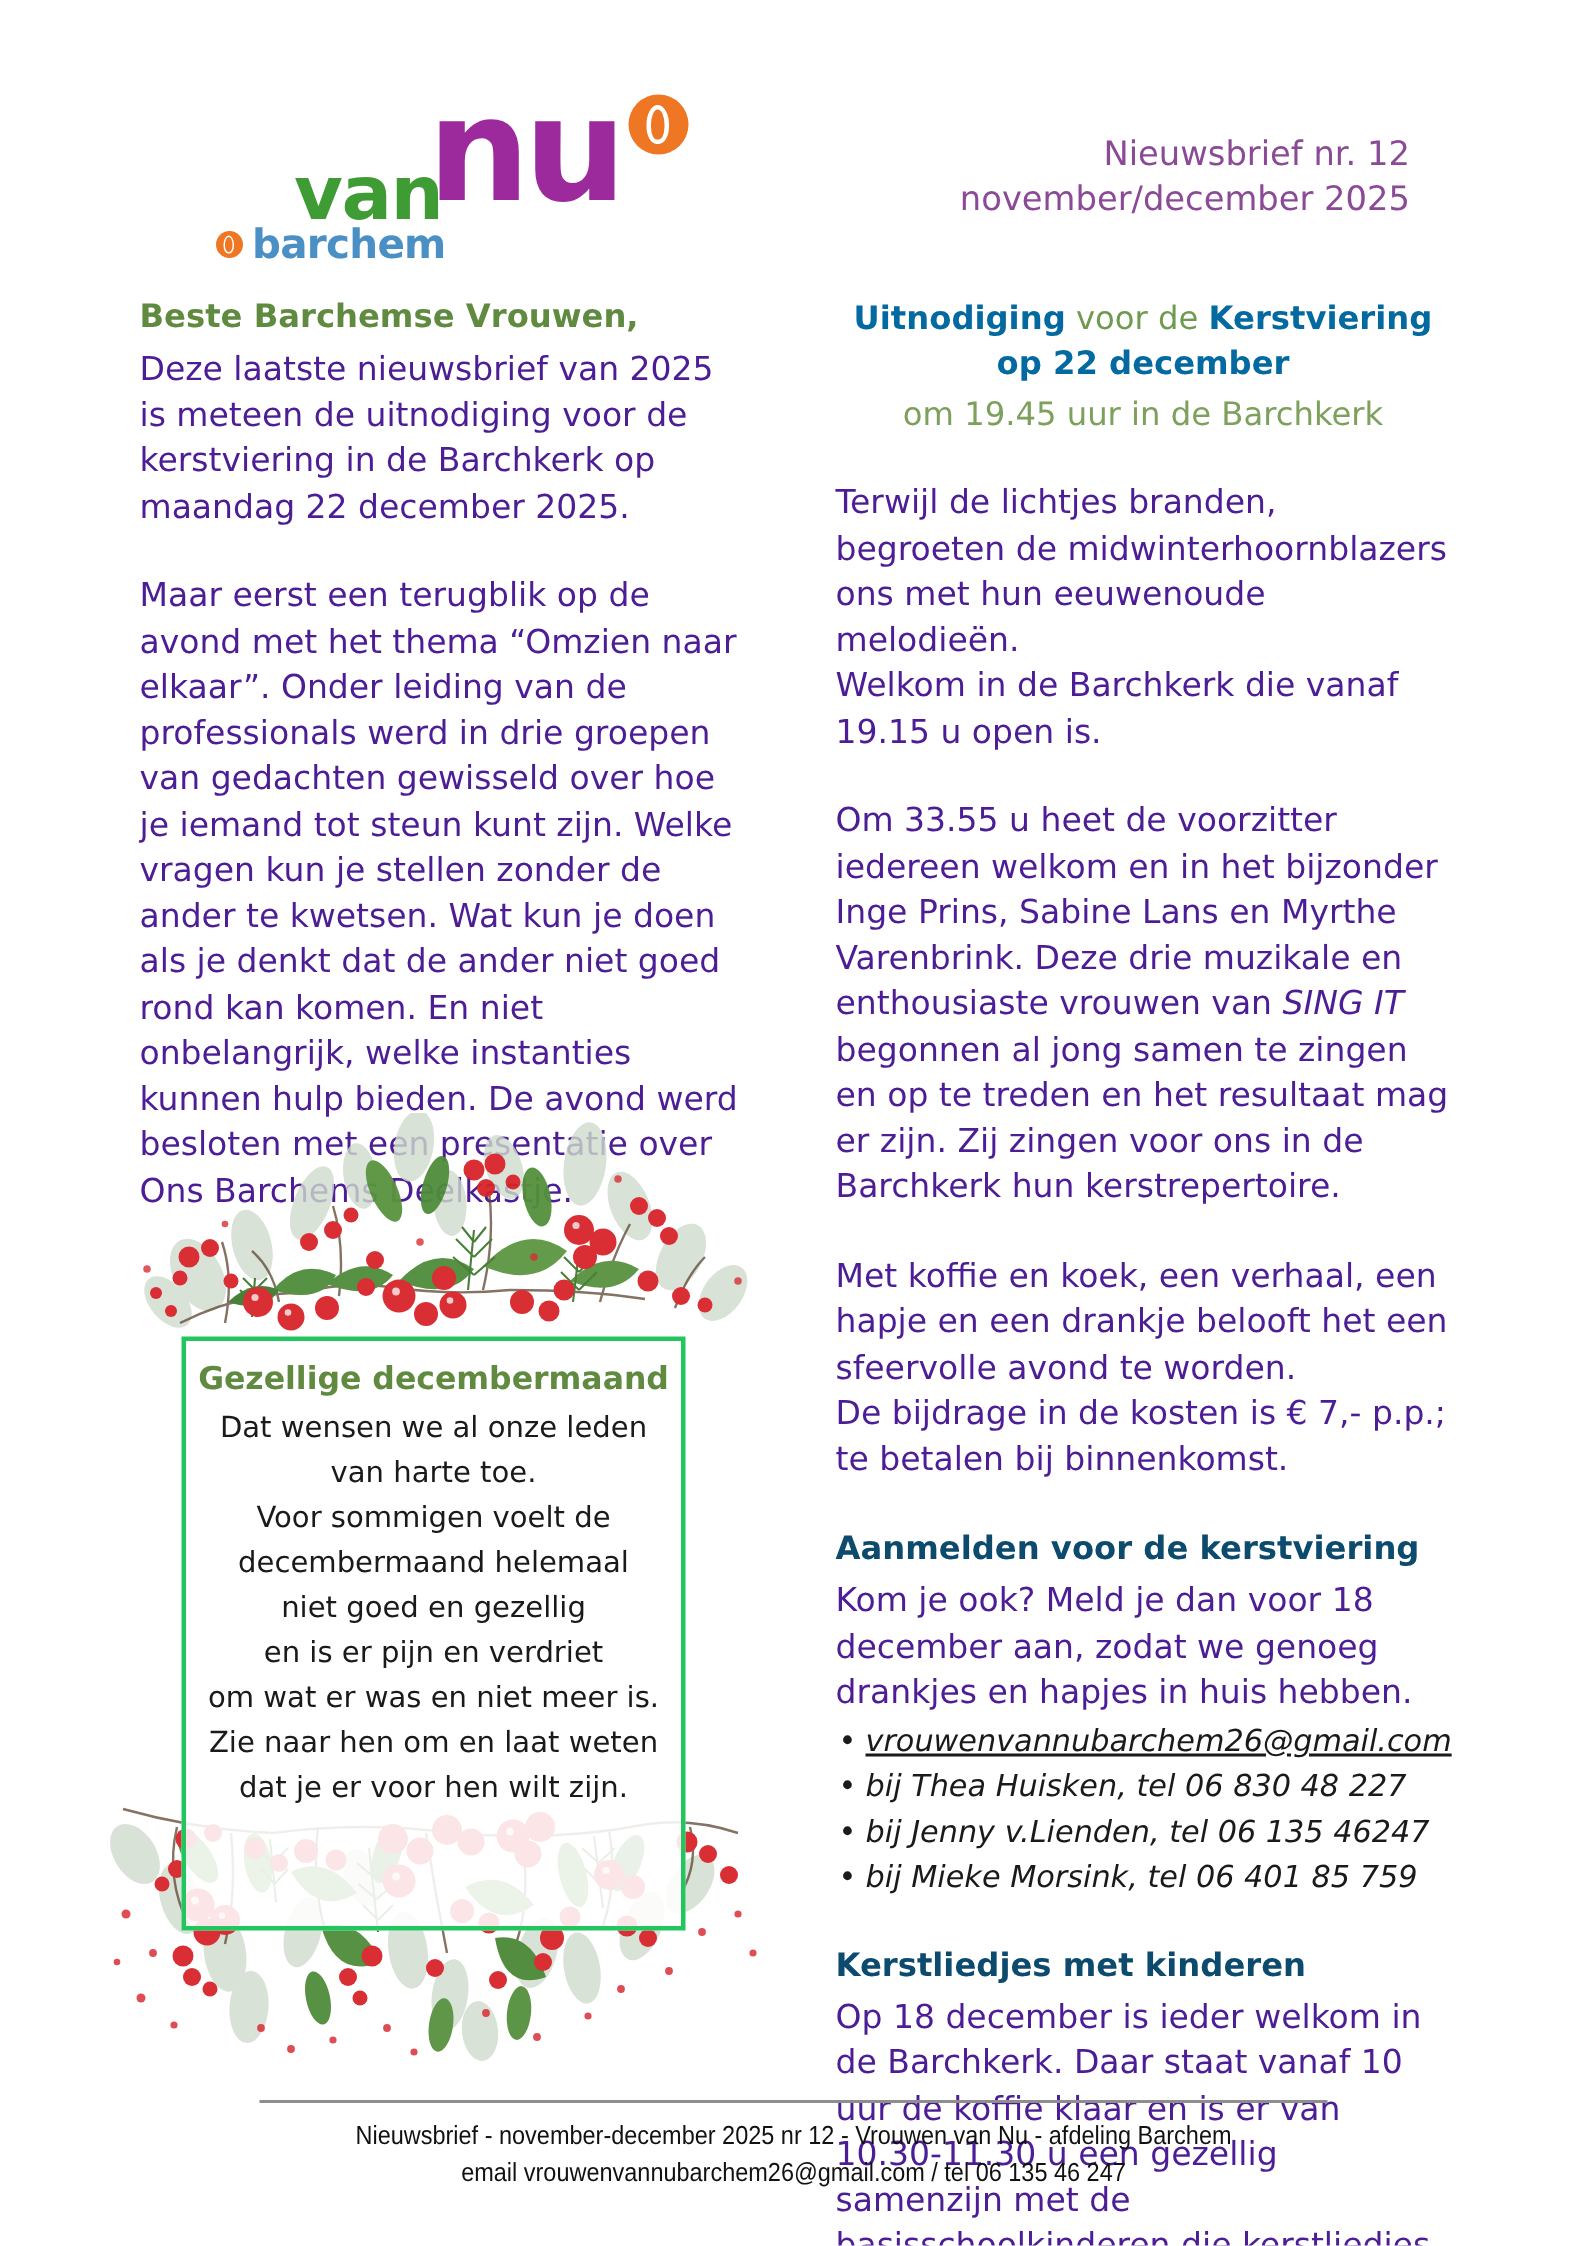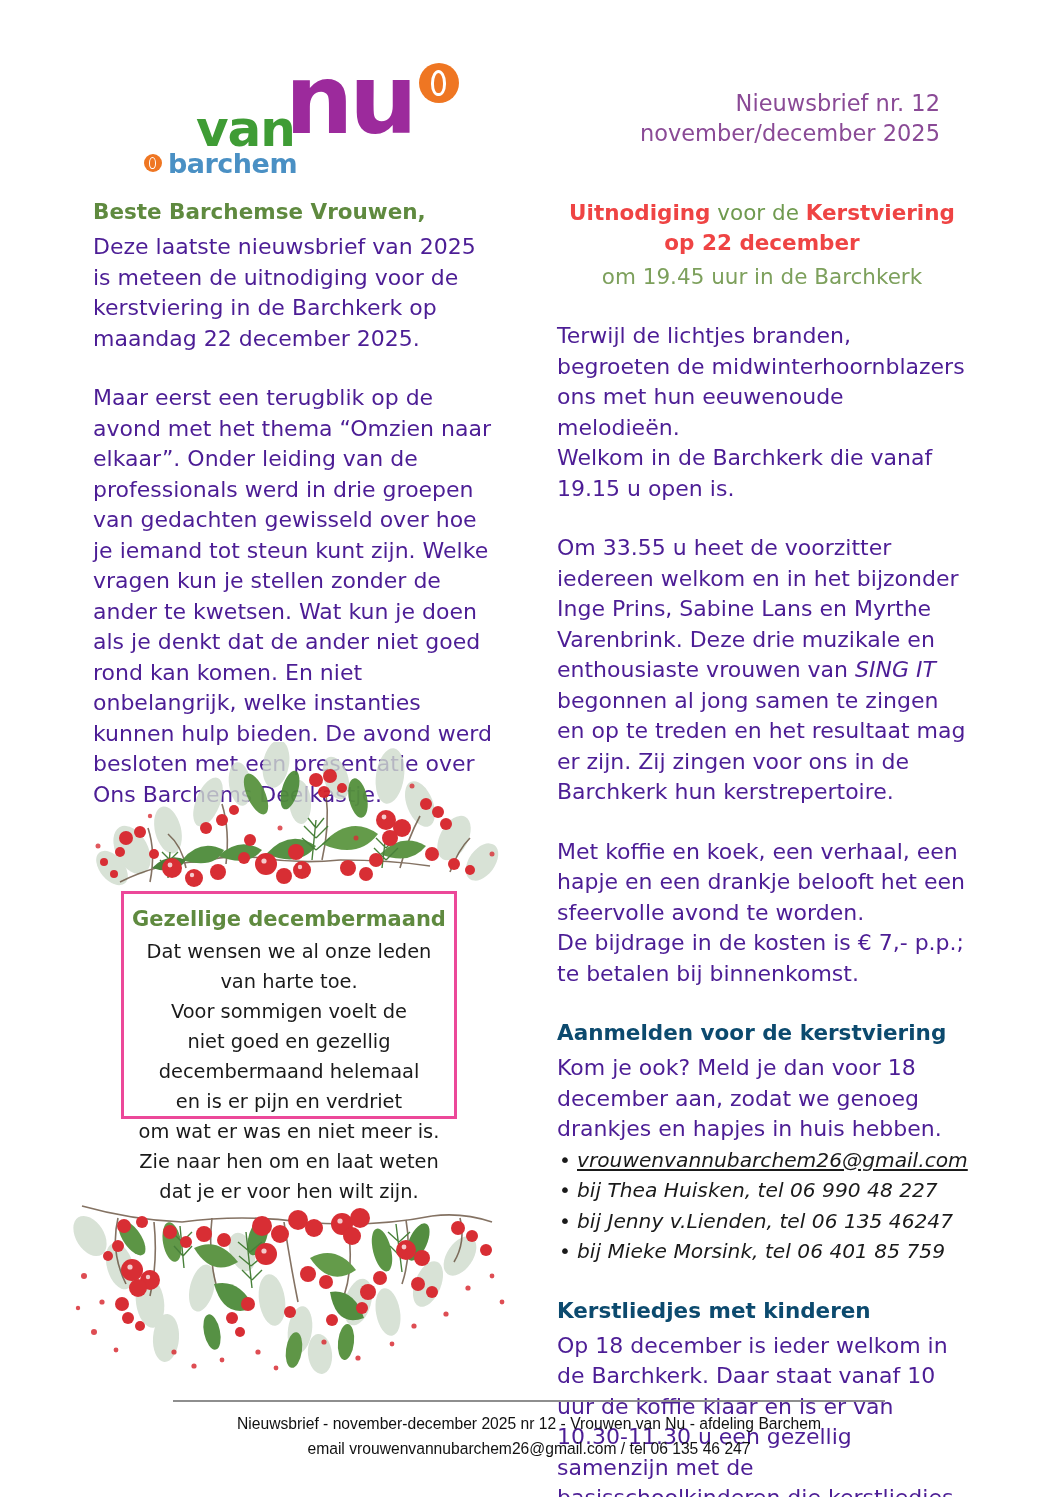--- a/index.html
+++ b/index.html
@@ -145,21 +145,21 @@
   p.gap { margin-top: 29px; }
 
   
   #invite-head {
     text-align: center;
     margin: 0 0 4px 0;
     font-size: 21.5px;
     line-height: 30px;
     color: #6f9a4f;
   }
-  #invite-head b { color: #ef4444; }
+  #invite-head b { color: #0369a1; }
   #invite-line3 {
     text-align: center;
     font-size: 21.5px;
     line-height: 30px;
     color: #7da05c;
     margin: 0;
   }
 
   
   ul.contacts {
@@ -184,22 +184,22 @@
     font-style: normal;
   }
   ul.contacts li.email span { text-decoration: underline; }
 
   
   #poem-box {
     position: absolute;
     left: 121px;
     top: 891px;
     width: 336px;
-    height: 228px;
-    border: 3px solid #ec4899;
+    height: 396px;
+    border: 3px solid #22c55e;
     box-sizing: border-box;
     background: rgba(255,255,255,0.88);
     z-index: 3;
   }
   #poem-title {
     margin: 13px 0 6px 0;
     text-align: center;
     font-size: 21px;
     font-weight: bold;
     color: #5f8a3f;
@@ -369,22 +369,22 @@
     </g>
   </g>
 </svg>
 
 <div id="poem-box">
   <div id="poem-title">Gezellige decembermaand</div>
   <div id="poem-body">
     <div>Dat wensen we al onze leden</div>
     <div>van harte toe.</div>
     <div>Voor sommigen voelt de</div>
+    <div>decembermaand helemaal</div>
     <div>niet goed en gezellig</div>
-    <div>decembermaand helemaal</div>
     <div>en is er pijn en verdriet</div>
     <div>om wat er was en niet meer is.</div>
     <div>Zie naar hen om en laat weten</div>
     <div>dat je er voor hen wilt zijn.</div>
   </div>
 </div>
 
 <svg class="floral" id="floral-bottom" viewBox="0 0 452 182">
   <g opacity="0.95">
 
@@ -525,21 +525,21 @@
 
   <p class="body gap"><span>Om 33.55 u heet de voorzitter iedereen welkom en in het bijzonder Inge Prins, Sabine Lans en Myrthe Varenbrink. Deze drie muzikale en enthousiaste vrouwen van </span><i>SING IT</i><span> begonnen al jong samen te zingen en op te treden en het resultaat mag er zijn. Zij zingen voor ons in de Barchkerk hun kerstrepertoire.</span></p>
 
   <p class="body gap">Met koffie en koek, een verhaal, een hapje en een drankje belooft het een sfeervolle avond te worden.</p>
   <p class="body">De bijdrage in de kosten is € 7,- p.p.; te betalen bij binnenkomst.</p>
 
   <h2 class="sec-head green-dark" style="margin-top:30px">Aanmelden voor de kerstviering</h2>
   <p class="body">Kom je ook? Meld je dan voor 18 december aan, zodat we genoeg drankjes en hapjes in huis hebben.</p>
   <ul class="contacts">
     <li class="email"><span>vrouwenvannubarchem26@gmail.com</span></li>
-    <li><span>bij Thea Huisken, tel 06 990 48 227</span></li>
+    <li><span>bij Thea Huisken, tel 06 830 48 227</span></li>
     <li><span>bij Jenny v.Lienden, tel 06 135 46247</span></li>
     <li><span>bij Mieke Morsink, tel 06 401 85 759</span></li>
   </ul>
 
   <h2 class="sec-head green-dark" style="margin-top:30px">Kerstliedjes met kinderen</h2>
   <p class="body">Op 18 december is ieder welkom in de Barchkerk. Daar staat vanaf 10 uur de koffie klaar en is er van 10.30-11.30 u een gezellig samenzijn met de basisschoolkinderen die kerstliedjes ten gehore brengen. Opgeven bij de school of bij Hetty Ilbrink.</p>
 </div>
 
 <div id="footer">
   <div id="footer-rule"></div>

